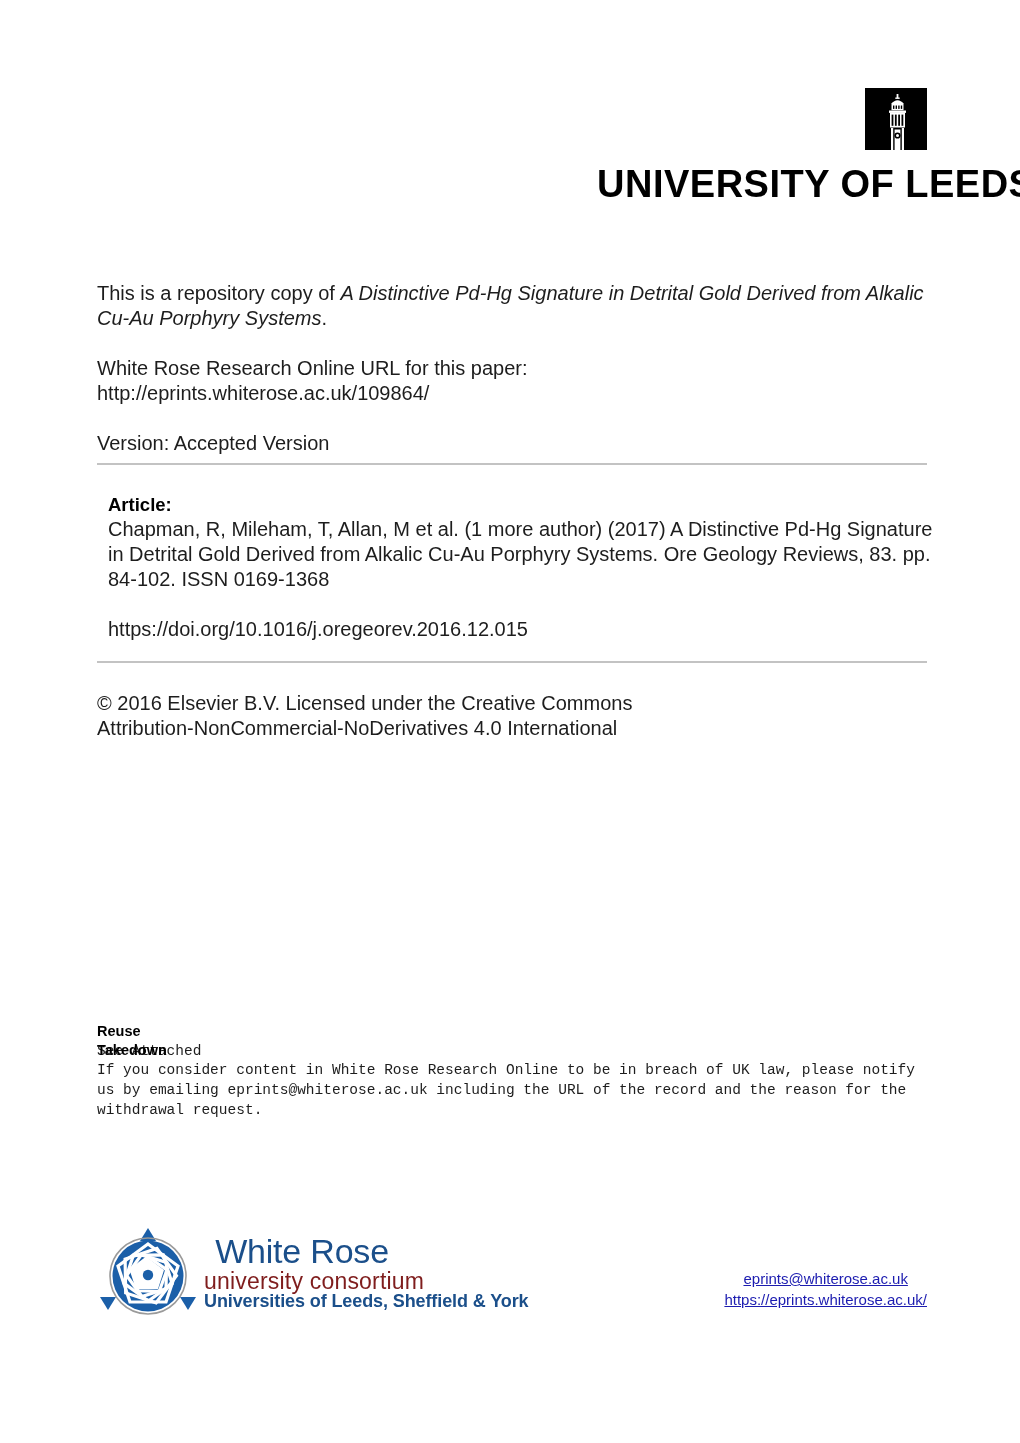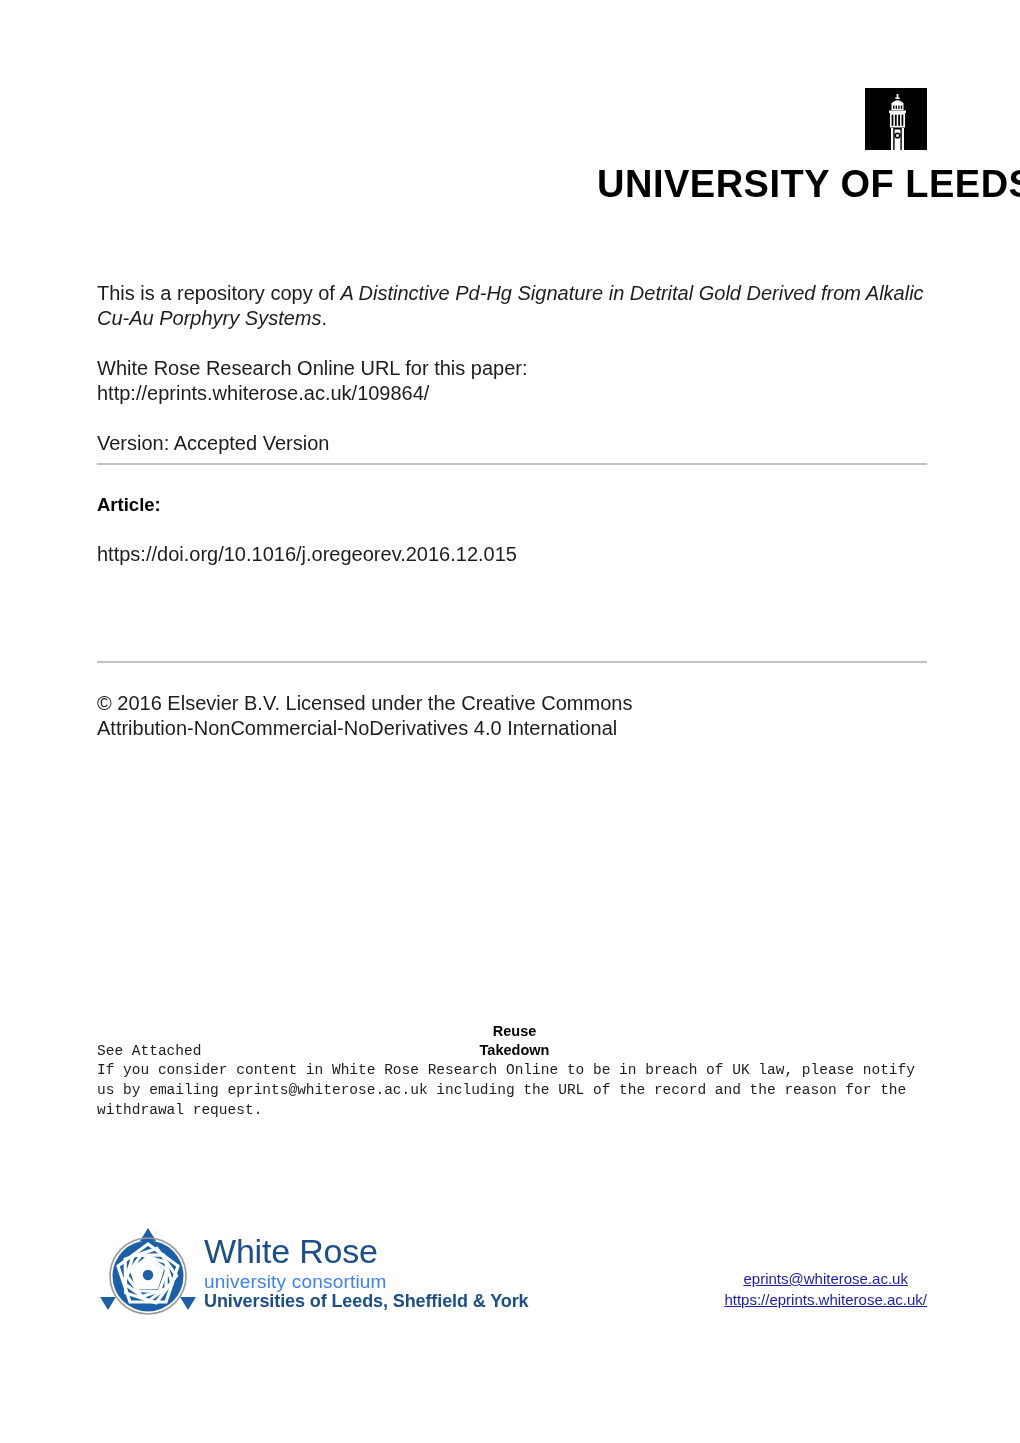--- a/index.html
+++ b/index.html
@@ -75,41 +75,40 @@
   .rule {
     width: 830px;
     height: 2px;
     background: #c3c3c3;
     border: 0;
     margin: 0;
   }
   .rule-1 { position: absolute; left: 97px; top: 463px; }
   .rule-2 { position: absolute; left: 97px; top: 661px; }
 
-  .block-article { position: absolute; left: 97px; top: 492px; width: 830px; }
+  .block-article { position: absolute; left: 108px; top: 492px; width: 830px; }
   .block-license { position: absolute; left: 97px; top: 691px; width: 830px; }
 
   .heading {
     font-size: 18.5px;
     line-height: 25px;
     font-weight: bold;
     color: #000000;
     margin: 0;
   }
 
   
   .block-reuse { position: absolute; left: 97px; top: 1021px; width: 835px; }
   .block-takedown { position: absolute; left: 97px; top: 1040px; width: 835px; }
   .small-heading {
     font-size: 14.5px;
     line-height: 20px;
     font-weight: bold;
     color: #000000;
     margin: 0;
-    text-align: center;
   }
   .small-para {
     font-size: 14.5px;
     line-height: 20px;
     color: #1d1d1d;
     margin: 0;
     font-family: Liberation Mono, monospace;
   }
 
   
@@ -125,32 +124,33 @@
     left: 0;
     top: 0;
     width: 96px;
     height: 96px;
   }
   .wr-text {
     position: absolute;
     left: 104px;
     top: 4px;
     width: 196px;
+    text-align: center;
   }
   .wr-title {
     font-size: 34px;
     line-height: 38px;
     color: #1b4f8a;
     letter-spacing: -0.2px;
     white-space: nowrap;
   }
   .wr-sub {
-    font-size: 19px;
+    font-size: 23px;
     line-height: 23px;
-    color: #3b82f6;
+    color: #7f1d1d;
     letter-spacing: 0.2px;
     white-space: nowrap;
   }
   .wr-sub2 {
     font-size: 18px;
     line-height: 17px;
     color: #1b4f8a;
     font-weight: bold;
     letter-spacing: -0.1px;
     white-space: nowrap;
@@ -222,20 +222,21 @@
 
     <div class="gap-sm"></div>
 
     <p class="para">Version: Accepted Version</p>
   </div>
 
   <hr class="rule rule-1">
 
   <div class="block-article">
     <p class="heading">Article:</p>
+    <p class="para">Chapman, R, Mileham, T, Allan, M et al. (1 more author) (2017) A Distinctive Pd-Hg Signature in Detrital Gold Derived from Alkalic Cu-Au Porphyry Systems. Ore Geology Reviews, 83. pp. 84-102. ISSN 0169-1368</p>
     <div class="gap-sm"></div>
     <p class="para">https://doi.org/10.1016/j.oregeorev.2016.12.015</p>
   </div>
 
   <hr class="rule rule-2">
 
   <div class="block-license">
     <p class="para">© 2016 Elsevier B.V. Licensed under the Creative Commons</p>
     <p class="para">Attribution-NonCommercial-NoDerivatives 4.0 International</p>
   </div>

